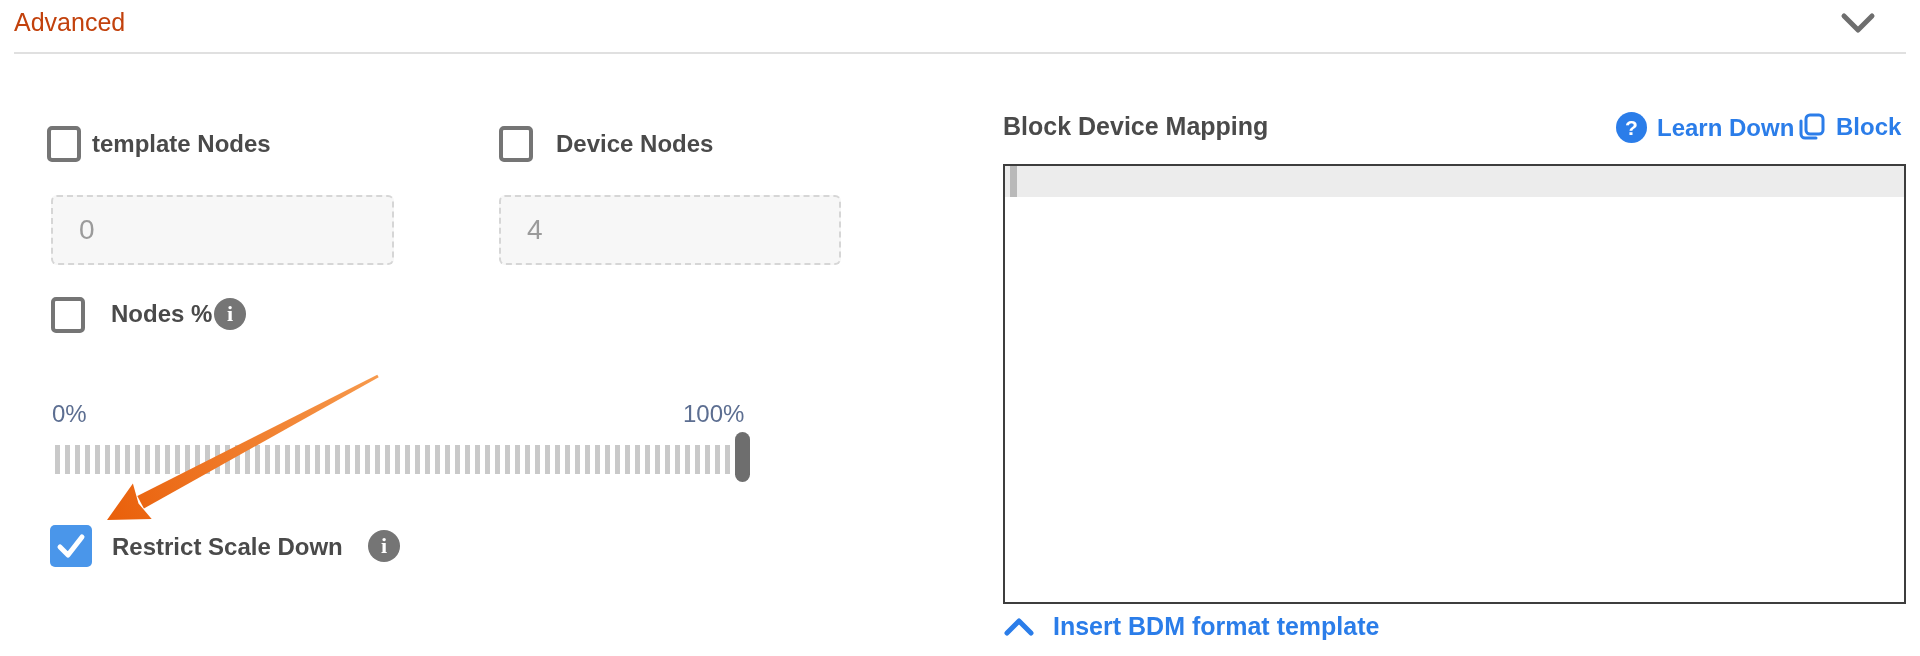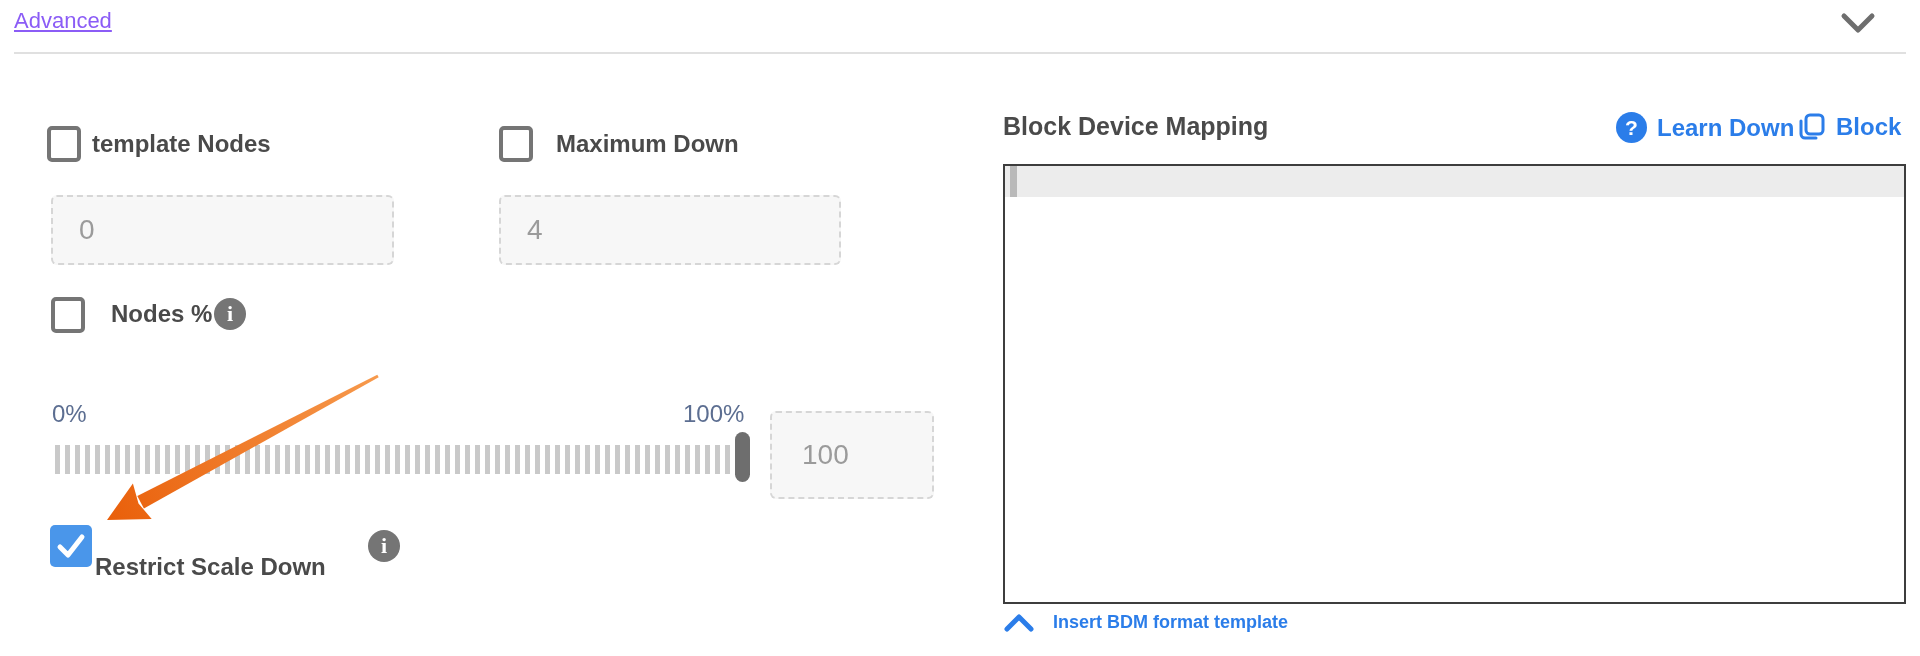--- a/index.html
+++ b/index.html
@@ -1,21 +1,21 @@
 <!DOCTYPE html>
 <html><head>
 <meta charset="utf-8">
 <style>
   * { margin:0; padding:0; box-sizing:border-box; }
   html,body { background:#fff; }
   body { font-family:"Liberation Sans","DejaVu Sans",sans-serif; color:#4a4a4a; }
   .stage { position:relative; width:1920px; height:656px; background:#fff; overflow:hidden; }
 
   
-  .adv-title { position:absolute; left:14px; top:8px; font-size:22px; font-weight:400; color:#8b5cf6;text-decoration:underline; }
+  .adv-title { position:absolute; left:14px; top:8px; font-size:25px; font-weight:400; color:#c2410c; }
   .collapse-btn { position:absolute; left:1840px; top:6px; width:40px; height:34px; cursor:pointer; background:none; border:none; }
   .divider { position:absolute; left:14px; top:52px; width:1892px; height:2px; background:#e0e0e0; }
 
   
   .cbx { position:absolute; width:34px; height:36px; border:4px solid #757575; border-radius:5px; background:#fff; }
   .cbx.checked { width:42px; height:42px; border:none; background:#4a96ea; }
   .cbx-label { position:absolute; font-size:24px; font-weight:600; color:#4a4a4a; white-space:nowrap; }
 
   
   .dashed-input { position:absolute; background:#f7f7f7; border:2px dashed #d6d6d6; border-radius:6px;
@@ -35,60 +35,59 @@
   
   .bdm-title { position:absolute; left:1003px; top:112px; font-size:25px; font-weight:600; color:#4a4a4a;text-align:center; }
   .blue { color:#2b7de9; }
   .link-row-item { position:absolute; display:flex; align-items:center; gap:10px; cursor:pointer; font-size:24px; font-weight:600; }
   .q-circle { width:31px; height:31px; border-radius:50%; background:#2b7de9; color:#fff; font-size:21px; font-weight:700;
     display:flex; align-items:center; justify-content:center; }
   .editor { position:absolute; left:1003px; top:164px; width:903px; height:440px; background:#fff; border:2px solid #3d3d3d; cursor:text; }
   .editor-highlight { position:absolute; left:0; top:0; width:100%; height:31px; background:#ececec; }
   .editor-caret { position:absolute; left:5px; top:0; width:7px; height:31px; background:#b9b9b9; }
   .insert-link { position:absolute; left:1003px; top:612px; display:flex; align-items:center; gap:18px; cursor:pointer;
-    font-size:18px; font-weight:600; }
+    font-size:25px; font-weight:600; }
   .svgicon { display:block; }
 </style>
 </head>
 <body>
 
 <div class="stage">
 
   <div class="adv-title">Advanced</div>
   <button class="collapse-btn" aria-label="collapse">
     <svg class="svgicon" width="36" height="24" viewBox="0 0 36 24">
       <polyline points="4,5 18,19 32,5" fill="none" stroke="#6e6e6e" stroke-width="5" stroke-linecap="round" stroke-linejoin="round"></polyline>
     </svg>
   </button>
   <div class="divider"></div>
 
   <div class="cbx" style="left:47px; top:126px;"></div>
   <div class="cbx-label" style="left:92px; top:130px;">template Nodes</div>
   <input class="dashed-input" style="left: 51px; top: 195px; width: 343px; height: 70px;" readonly="" value="0">
 
   <div class="cbx" style="left:499px; top:126px;"></div>
-  <div class="cbx-label" style="left:556px; top:130px;">Maximum Down</div>
+  <div class="cbx-label" style="left:556px; top:130px;">Device Nodes</div>
   <input class="dashed-input" style="left: 499px; top: 195px; width: 342px; height: 70px;" readonly="" value="4">
 
   <div class="cbx" style="left:51px; top:297px;"></div>
   <div class="cbx-label" style="left:111px; top:300px;">Nodes %</div>
   <div class="info-icon" style="left:214px; top:298px;">i</div>
 
   <div class="slider-minmax" style="left:52px; top:400px;">0%</div>
   <div class="slider-minmax" style="left:683px; top:400px;">100%</div>
   <div class="ticks"></div>
   <div class="slider-handle"></div>
-  <input class="dashed-input" style="left: 770px; top: 411px; width: 164px; height: 88px; padding-left: 30px;" readonly="" value="100">
 
   <div class="cbx checked" style="left:50px; top:525px;">
     <svg class="svgicon" width="42" height="42" viewBox="0 0 42 42">
       <polyline points="10,22 18,30 32,12" fill="none" stroke="#ffffff" stroke-width="5" stroke-linecap="round" stroke-linejoin="round"></polyline>
     </svg>
   </div>
-  <div class="cbx-label" style="left:95px; top:533px;margin-top:20px;">Restrict Scale Down</div>
+  <div class="cbx-label" style="left:112px; top:533px;">Restrict Scale Down</div>
   <div class="info-icon" style="left:368px; top:530px;">i</div>
 
   <svg width="1920" height="656" viewBox="0 0 1920 656" style="position:absolute; left:0; top:0; pointer-events:none;">
     <defs>
       <linearGradient id="arrowGrad" x1="378" y1="376" x2="107" y2="520" gradientUnits="userSpaceOnUse">
         <stop offset="0" stop-color="#f79a4d"></stop>
         <stop offset="1" stop-color="#e95f0a"></stop>
       </linearGradient>
     </defs>
     <polygon points="377.3,374.7 137.3,496 143.9,508.4 378.7,377.3" fill="url(#arrowGrad)"></polygon>

